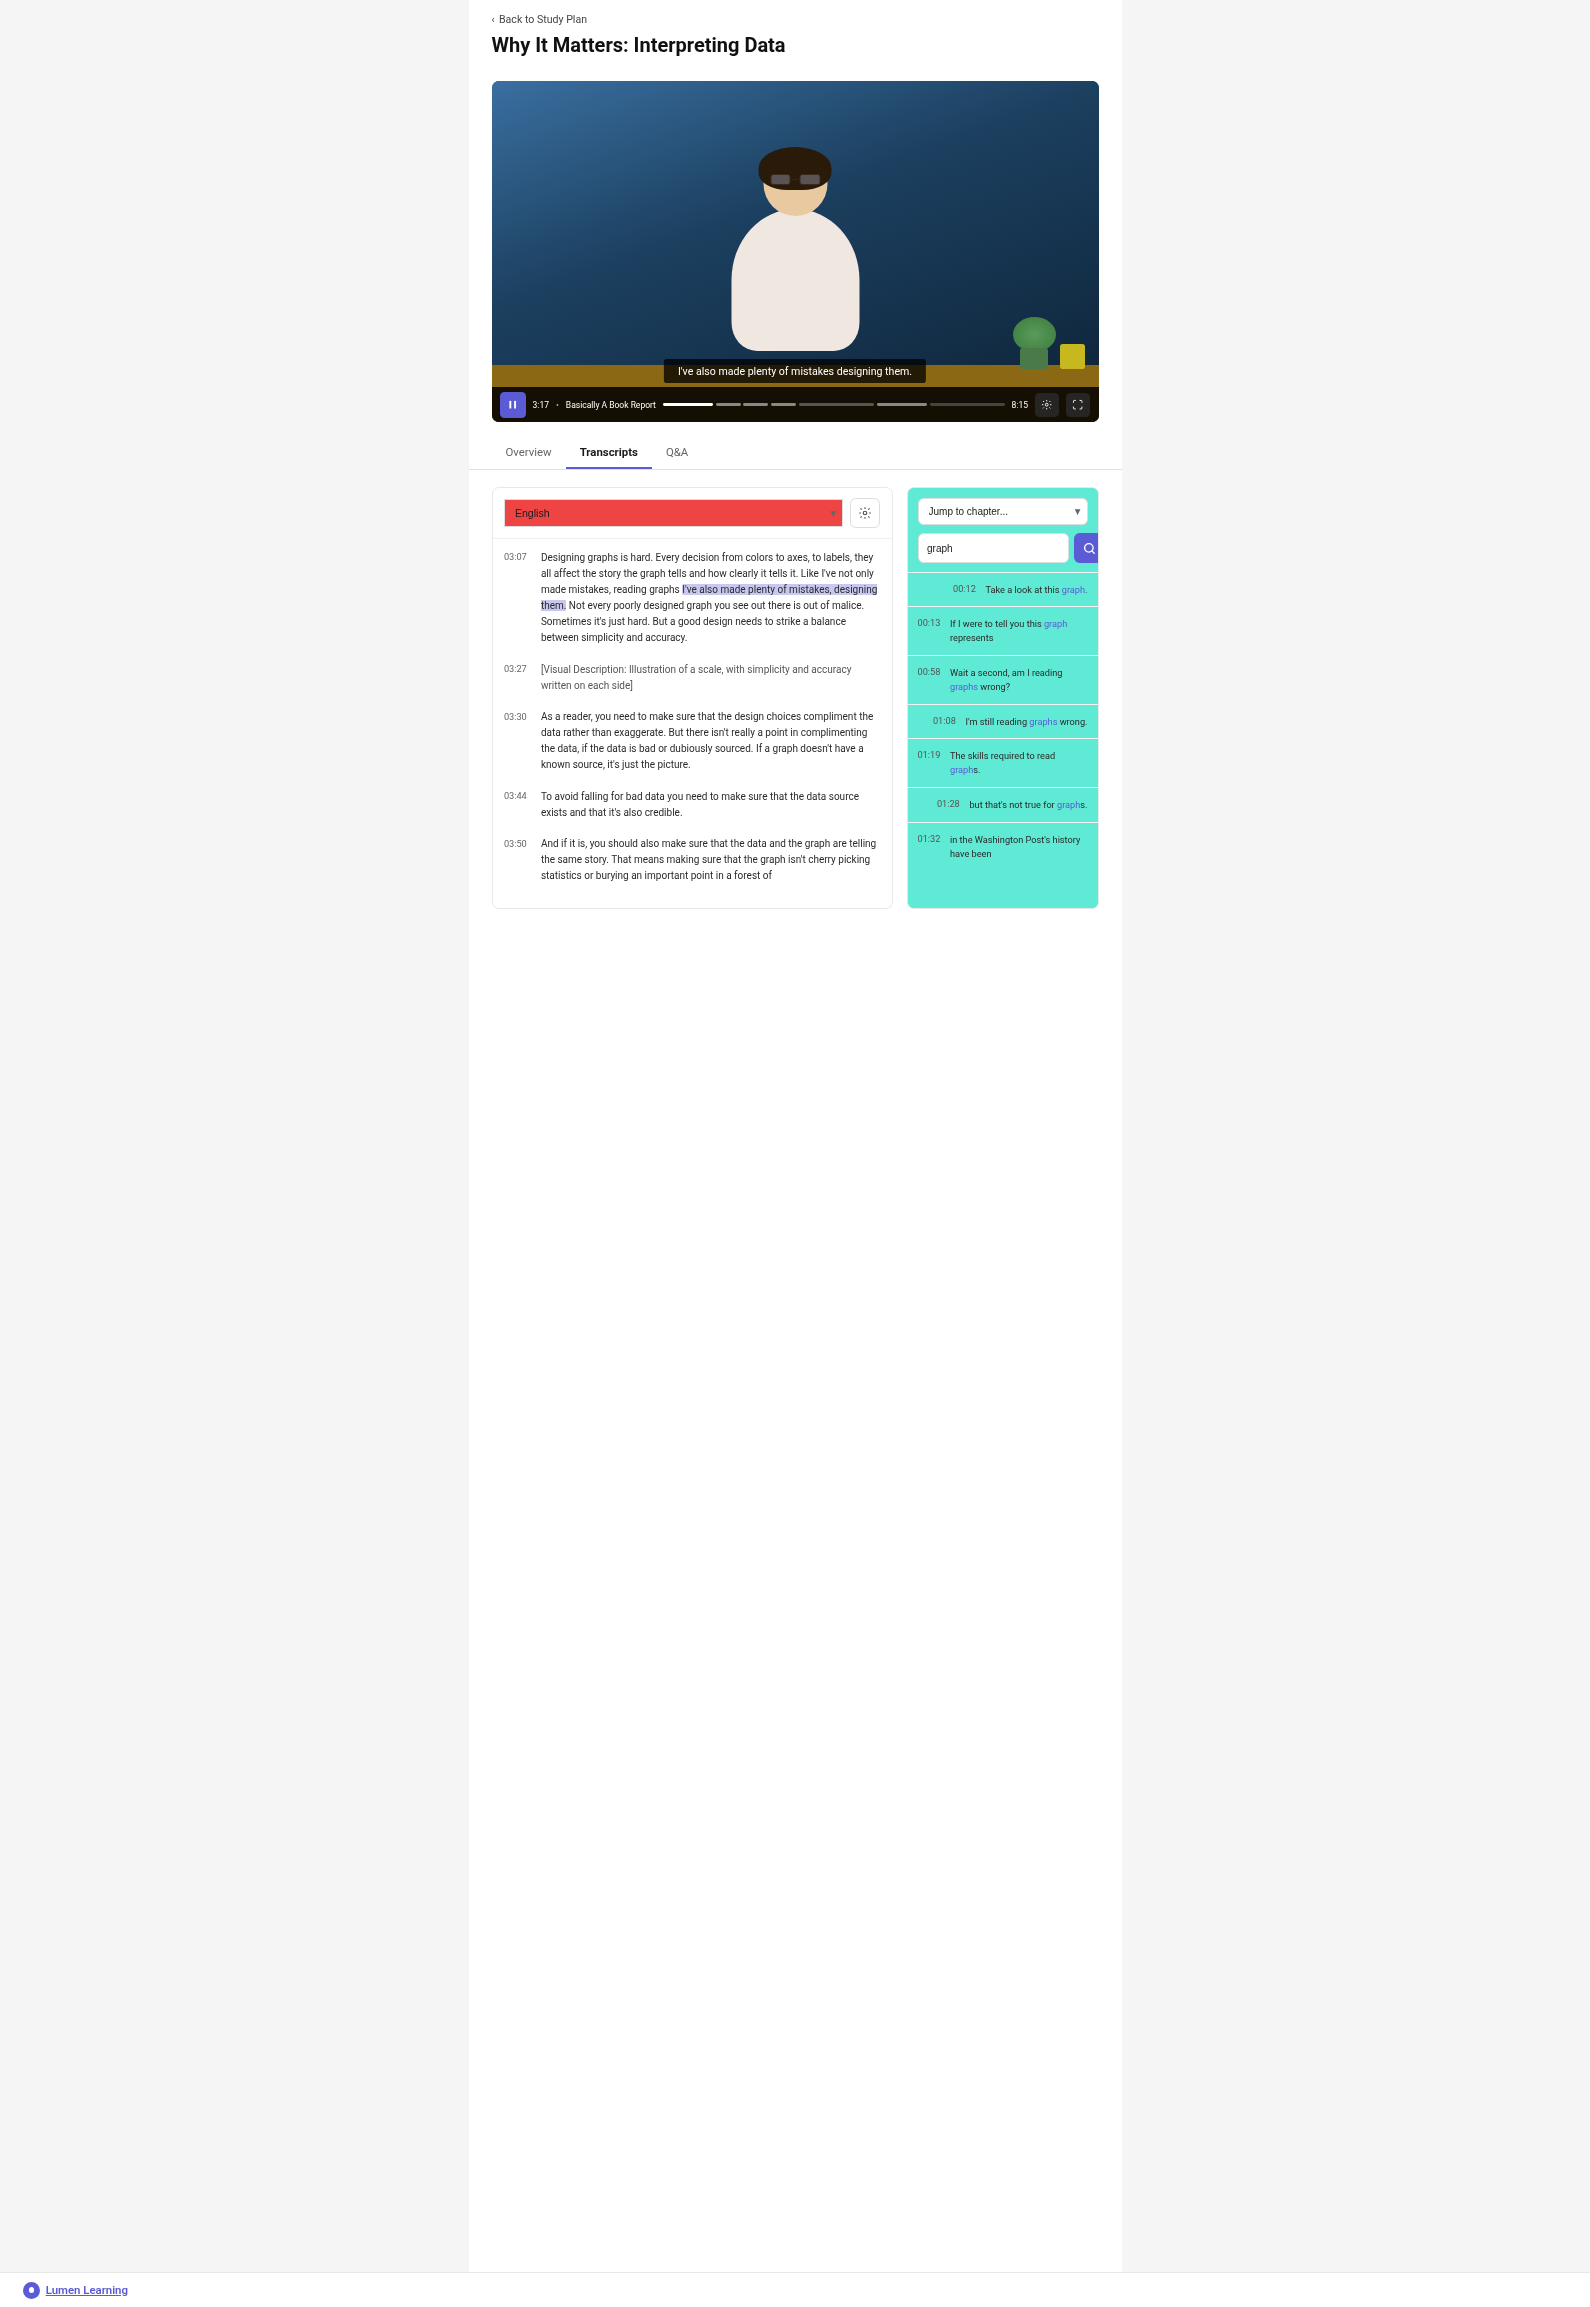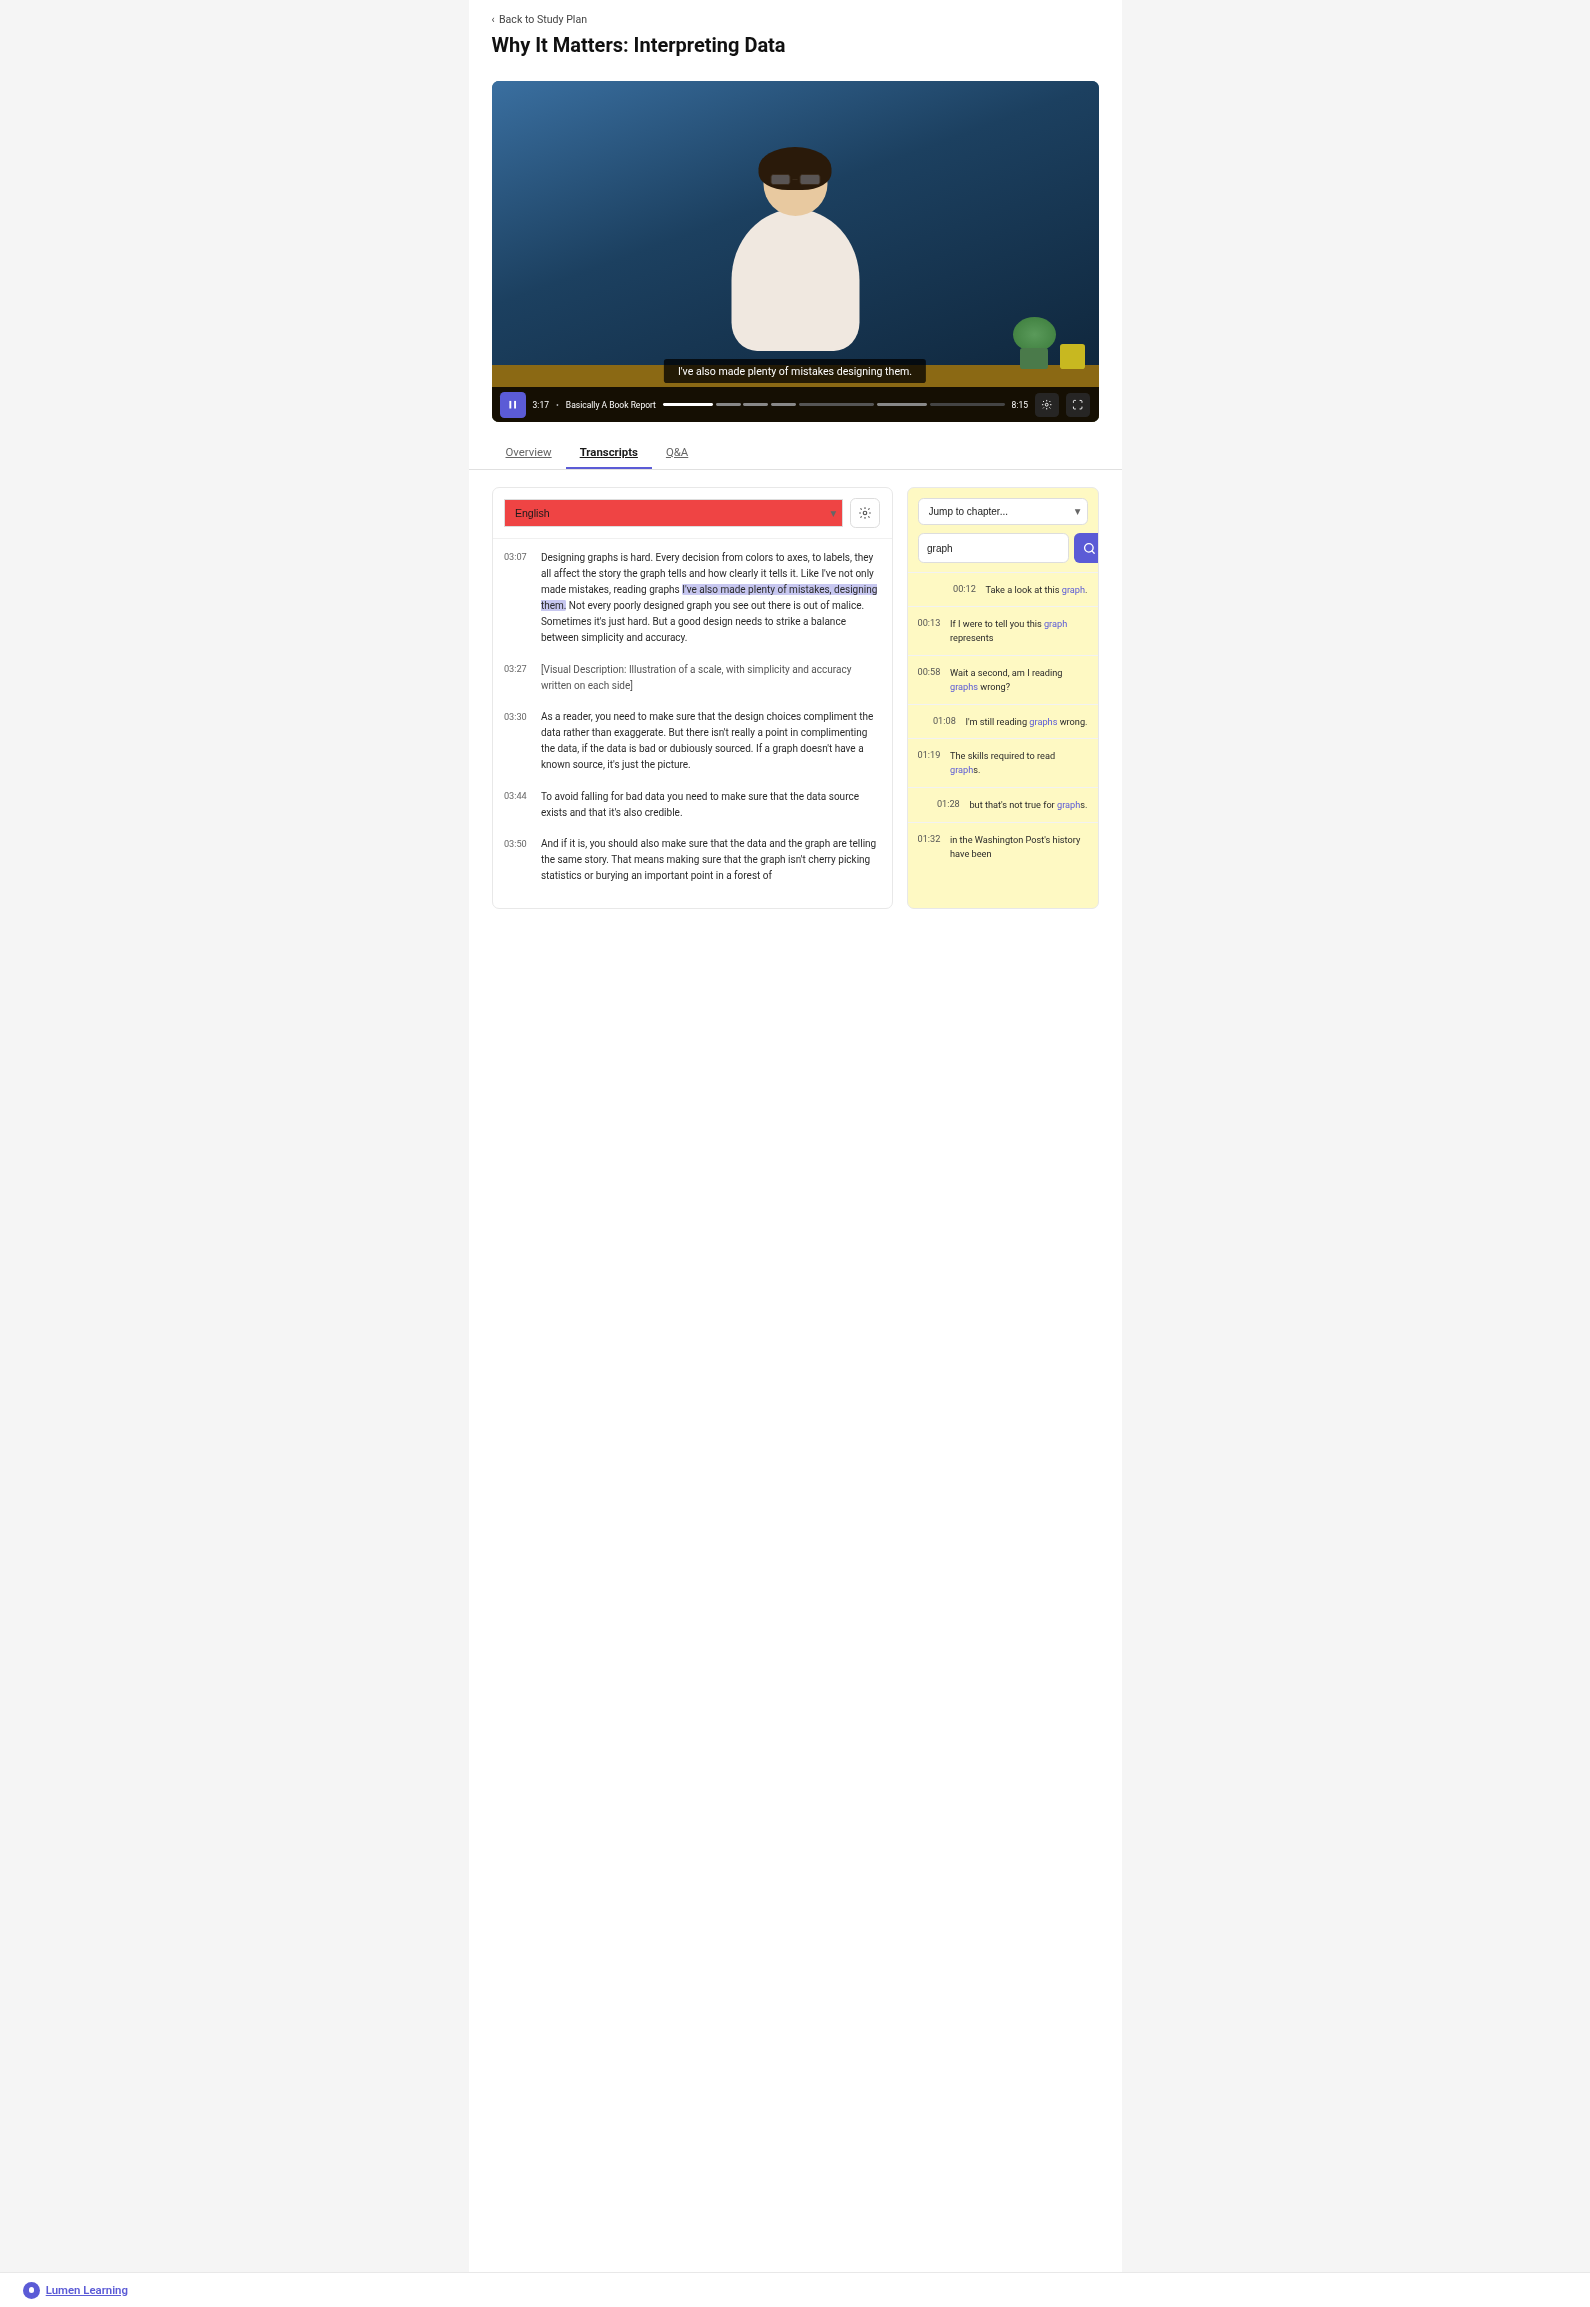--- a/index.html
+++ b/index.html
@@ -237,21 +237,20 @@
       margin-top: 14px;
       border-bottom: 0.7px solid #e0e0e0;
     }
     .tab {
       padding: 8.5px 14px;
       font-size: 11.4px;
       color: #666;
       cursor: pointer;
       border-bottom: 2.1px solid transparent;
       margin-bottom: -0.7px;
-      text-decoration: underline;
     }
     .tab.active {
       color: #1a1a1a;
       font-weight: 700;
       border-bottom-color: #5b5bd6;
     }
 
     
     .content-area {
       display: flex;
@@ -338,21 +337,21 @@
       border-radius: 1.4px;
     }
     .entry-text.visual-desc {
       color: #555;
     }
 
     
     .search-panel {
       width: 192px;
       flex-shrink: 0;
-      background: #fef9c3;
+      background: #5eead4;
       border: 0.7px solid #e8e8e8;
       border-radius: 7px;
       overflow: hidden;
     }
     .chapter-select-wrapper {
       padding: 10px 10px 0;
       position: relative;
     }
     .chapter-select {
       width: 100%;

